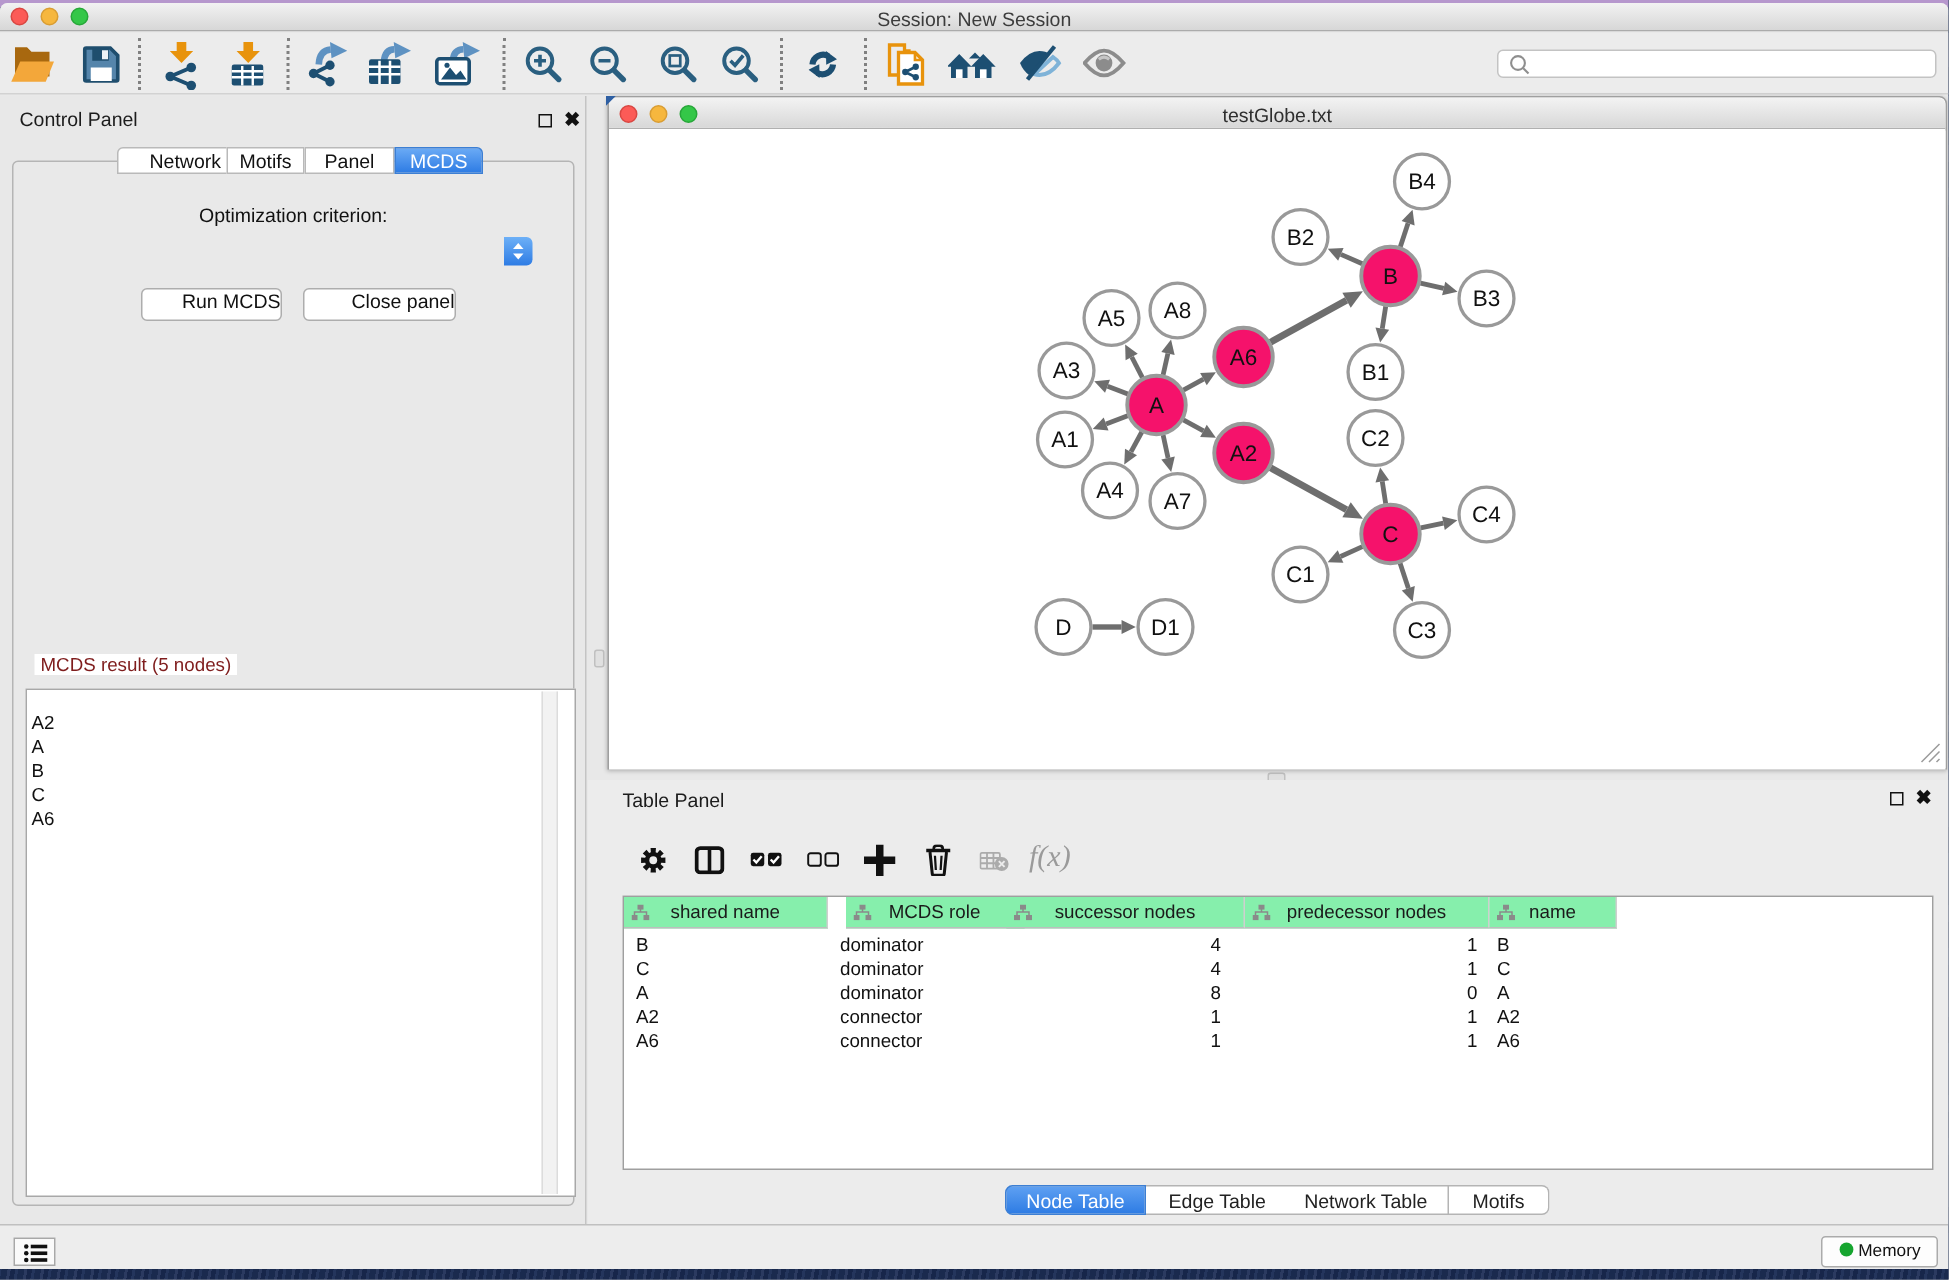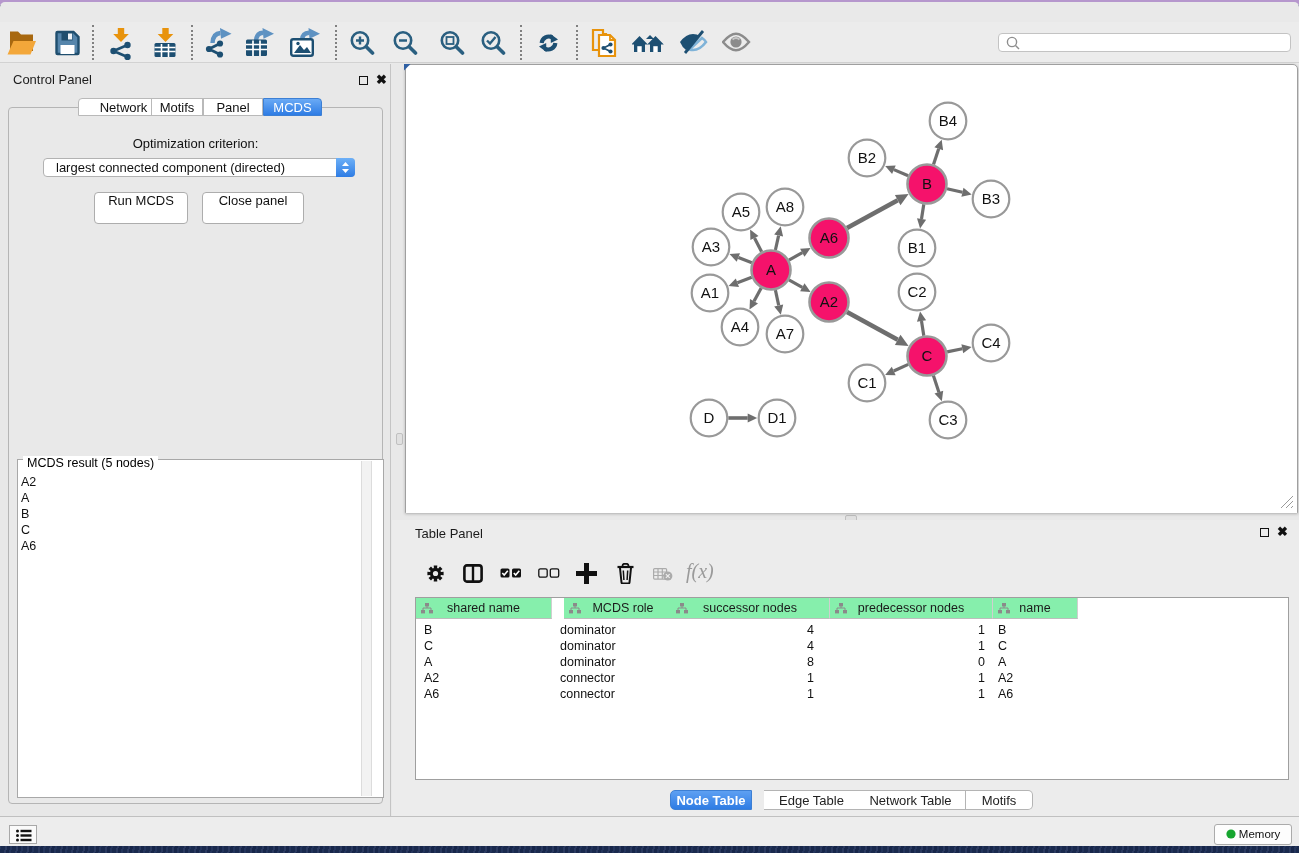--- a/index.html
+++ b/index.html
@@ -33,25 +33,25 @@
 #cp-box { left:8px; top:43px; width:375px; height:697px; border:1px solid #b5b5b5;
   border-radius:4px; background:#e9e9e9; }
 .tab { position:absolute; top:0; height:18px; background:#fff; border:1px solid #b9b9b9;
   font-size:13px; color:#111; text-align:center; line-height:17px; }
 #opt-label { left:0; top:72px; width:391px; text-align:center; font-size:13px; color:#111; }
 #dropdown { left:43px; top:94px; width:312px; height:19px; background:#fff;
   border:1px solid #b2b2b2; border-radius:4px; font-size:13px; color:#111; line-height:17px;
   padding-left:12px; }
 #dd-cap { left:336px; top:94px; width:19px; height:19px; border-radius:0 4px 4px 0;
   background:linear-gradient(#6db0f7,#2e7ce4); }
-.btn { position:absolute; height:32px; background:#fff; border:1px solid #adadad;
-  border-radius:4px; font-size:13px; color:#111; text-align:center; line-height:16px; }
+.btn { position:absolute; height:22px; background:#fff; border:1px solid #adadad;
+  border-radius:4px; font-size:13px; color:#111; text-align:right; line-height:16px; }
 #fieldset { left:17px; top:395px; width:367px; height:339px; border:1px solid #a8a8a8;
   background:#fff; }
-#fs-legend { left:23px; top:392px; background:#fff; padding:0 4px; font-size:12.5px; color:#000000; }
+#fs-legend { left:23px; top:372px; background:#fff; padding:0 4px; font-size:12.5px; color:#7f1d1d; }
 #fs-list { left:21px; top:411px; font-size:12.5px; color:#111; line-height:15.9px; }
 #fs-scroll { left:361px; top:397px; width:11px; height:335px; background:#f2f2f2;
   border-left:1px solid #dcdcdc; border-right:1px solid #dcdcdc;}
 
 #nw { left:405px; top:0px; width:893px; height:449px; background:#fff;
   border:1px solid #9f9f9f; border-radius:5px 5px 0 0;
   box-shadow:0 1px 3px rgba(0,0,0,0.25); }
 #nw-titlebar { left:0; top:0; width:891px; height:21px;
   background:linear-gradient(#f3f3f3,#d8d8d8); border-bottom:1px solid #b0b0b0;
   border-radius:5px 5px 0 0; }
@@ -76,20 +76,26 @@
   border-top:1px solid #c0c0c0; }
 #list-btn { left:9px; top:8px; width:28px; height:19px; background:#fafafa;
   border:1px solid #a8a8a8; }
 #mem-btn { left:1214px; top:7px; width:78px; height:21px; background:#fdfdfd;
   border:1px solid #ababab; border-radius:3px; font-size:11.5px; color:#111;
   line-height:18px; text-align:center; }
 </style></head>
 <body>
 <div class="abs" id="desktop-top"></div>
 <div class="abs" id="app">
+  <div class="abs" id="titlebar">
+    <div class="tl t1"></div>
+      <div class="tl t2"></div>
+      <div class="tl t3"></div>
+    <div class="abs" id="title-text">Session: New Session</div>
+  </div>
   <div class="abs" id="toolbar">
       <div class="sep" style="left:92px;"></div>
       <div class="sep" style="left:191px;"></div>
       <div class="sep" style="left:335px;"></div>
       <div class="sep" style="left:520px;"></div>
       <div class="sep" style="left:576px;"></div>
       <svg class="abs" style="left:7px;top:6px" width="30" height="30" viewBox="0 0 30 30">
 <path d="M3 3.5 L11 3.5 L14 6.5 L26 6.5 L26 23 L3 23 Z" fill="#a8680f"></path>
 <path d="M0.5 26.5 L6.5 13 L29 13 L23.5 26.5 Z" fill="#f3a73a"></path>
 </svg>
@@ -199,38 +205,43 @@
     <div class="abs" id="cp">
       <div class="abs" id="cp-title">Control Panel</div>
       <div class="winbtn-sq" style="left:359px; top:12px;"></div>
       <div class="winbtn-x" style="left:376px; top:10px;">✖</div>
       <div class="abs" id="cp-box"></div>
       <div class="tab" style="left:78px; top:34px; width:91px; border-radius:4px 0 0 0;">Network</div>
       <div class="tab" style="left:151px; top:34px; width:52px;">Motifs</div>
       <div class="tab" style="left:203px; top:34px; width:60px;">Panel</div>
       <div class="tab" style="left:263px; top:34px; width:59px; border-radius:0 4px 0 0; background:linear-gradient(#6aaaf5,#2e7ce4); color:#fff; border-color:#3c7fd4;">MCDS</div>
       <div class="abs" id="opt-label">Optimization criterion:</div>
-      <div class="abs" id="dropdown">largest connected component (directed)</div>
       <div class="abs" id="dd-cap"><svg width="19" height="19">
             <path d="M6 8 L9.5 4 L13 8 Z" fill="#fff"></path>
             <path d="M6 11 L9.5 15 L13 11 Z" fill="#fff"></path>
           </svg></div>
       <div class="btn" style="left:94px; top:128px; width:94px;">Run MCDS</div>
       <div class="btn" style="left:202px; top:128px; width:102px;">Close panel</div>
       <div class="abs" id="fieldset"></div>
       <div class="abs" id="fs-scroll"></div>
       <div class="abs" id="fs-legend">MCDS result (5 nodes)</div>
       <div class="abs" id="fs-list">A2<br>A<br>B<br>C<br>A6</div>
     </div>
     <div class="abs" style="left:396px;top:369px;width:7px;height:12px;background:#e0e0e0;border:1px solid #c0c0c0;border-radius:2px;"></div>
     <div class="abs" style="left:845px;top:451px;width:12px;height:7px;background:#e0e0e0;border:1px solid #c0c0c0;border-radius:2px;"></div>
     <div class="abs" id="nw">
       <svg class="abs" style="left:-2px;top:-1px;z-index:5" width="7" height="7">
           <path d="M0 0 L6.5 0 L0 6.5 Z" fill="#2e5fa3"></path>
         </svg>
+      <div class="abs" id="nw-titlebar">
+        <div class="tl t1"></div>
+          <div class="tl t2"></div>
+          <div class="tl t3"></div>
+        <div class="abs" id="nw-title-text">testGlobe.txt</div>
+      </div>
       <div class="abs" id="nw-canvas">
           <svg width="893" height="428" style="position:absolute;left:0;top:0">
 <line x1="345.8" y1="190.2" x2="331.4" y2="195.7" stroke="#6e6e6e" stroke-width="3.2"></line>
 <polygon points="322.5,199.0 329.8,191.4 333.0,200.0" fill="#6e6e6e"></polygon>
 <line x1="345.9" y1="175.7" x2="332.4" y2="170.5" stroke="#6e6e6e" stroke-width="3.2"></line>
 <polygon points="323.5,167.1 334.0,166.2 330.7,174.8" fill="#6e6e6e"></polygon>
 <line x1="355.2" y1="201.0" x2="348.0" y2="214.3" stroke="#6e6e6e" stroke-width="3.2"></line>
 <polygon points="343.5,222.6 344.0,212.1 352.0,216.5" fill="#6e6e6e"></polygon>
 <line x1="355.6" y1="164.8" x2="348.5" y2="151.0" stroke="#6e6e6e" stroke-width="3.2"></line>
 <polygon points="344.1,142.6 352.5,148.9 344.4,153.1" fill="#6e6e6e"></polygon>
@@ -406,21 +417,21 @@
 <div class="td" style="left:144px; top:72px;">connector</div>
 <div class="td" style="left:255px; top:72px; width:143px; text-align:right;">1</div>
 <div class="td" style="left:414px; top:72px; width:155px; text-align:right;">1</div>
 <div class="td" style="left:582px; top:72px;">A2</div>
 <div class="td" style="left:8px; top:88px;">A6</div>
 <div class="td" style="left:144px; top:88px;">connector</div>
 <div class="td" style="left:255px; top:88px; width:143px; text-align:right;">1</div>
 <div class="td" style="left:414px; top:88px; width:155px; text-align:right;">1</div>
 <div class="td" style="left:582px; top:88px;">A6</div>
         </div>
-      <div class="btab" style="left:278px; width:82px; border-radius:5px 0 0 5px; border-left:1px solid #3c7fd4; background:linear-gradient(#5ea0f2,#2e7ce4); color:#fff; border-color:#3c7fd4;font-weight:bold;">Node Table</div>
+      <div class="btab" style="left:278px; width:94px; border-radius:5px 0 0 5px; border-left:1px solid #3c7fd4; background:linear-gradient(#5ea0f2,#2e7ce4); color:#fff; border-color:#3c7fd4;">Node Table</div>
       <div class="btab" style="left:372px; width:96px;">Edge Table</div>
       <div class="btab" style="left:464px; width:110px;">Network Table</div>
       <div class="btab" style="left:574px; width:67px; border-radius:0 5px 5px 0;text-align:center;">Motifs</div>
     </div>
   </div>
   <div class="abs" id="statusbar">
     <div class="abs" id="list-btn">
         <svg width="16" height="13" style="position:absolute;left:6px;top:3px">
           <circle cx="1.5" cy="2" r="1.5" fill="#111"></circle>
           <circle cx="1.5" cy="6.5" r="1.5" fill="#111"></circle>

